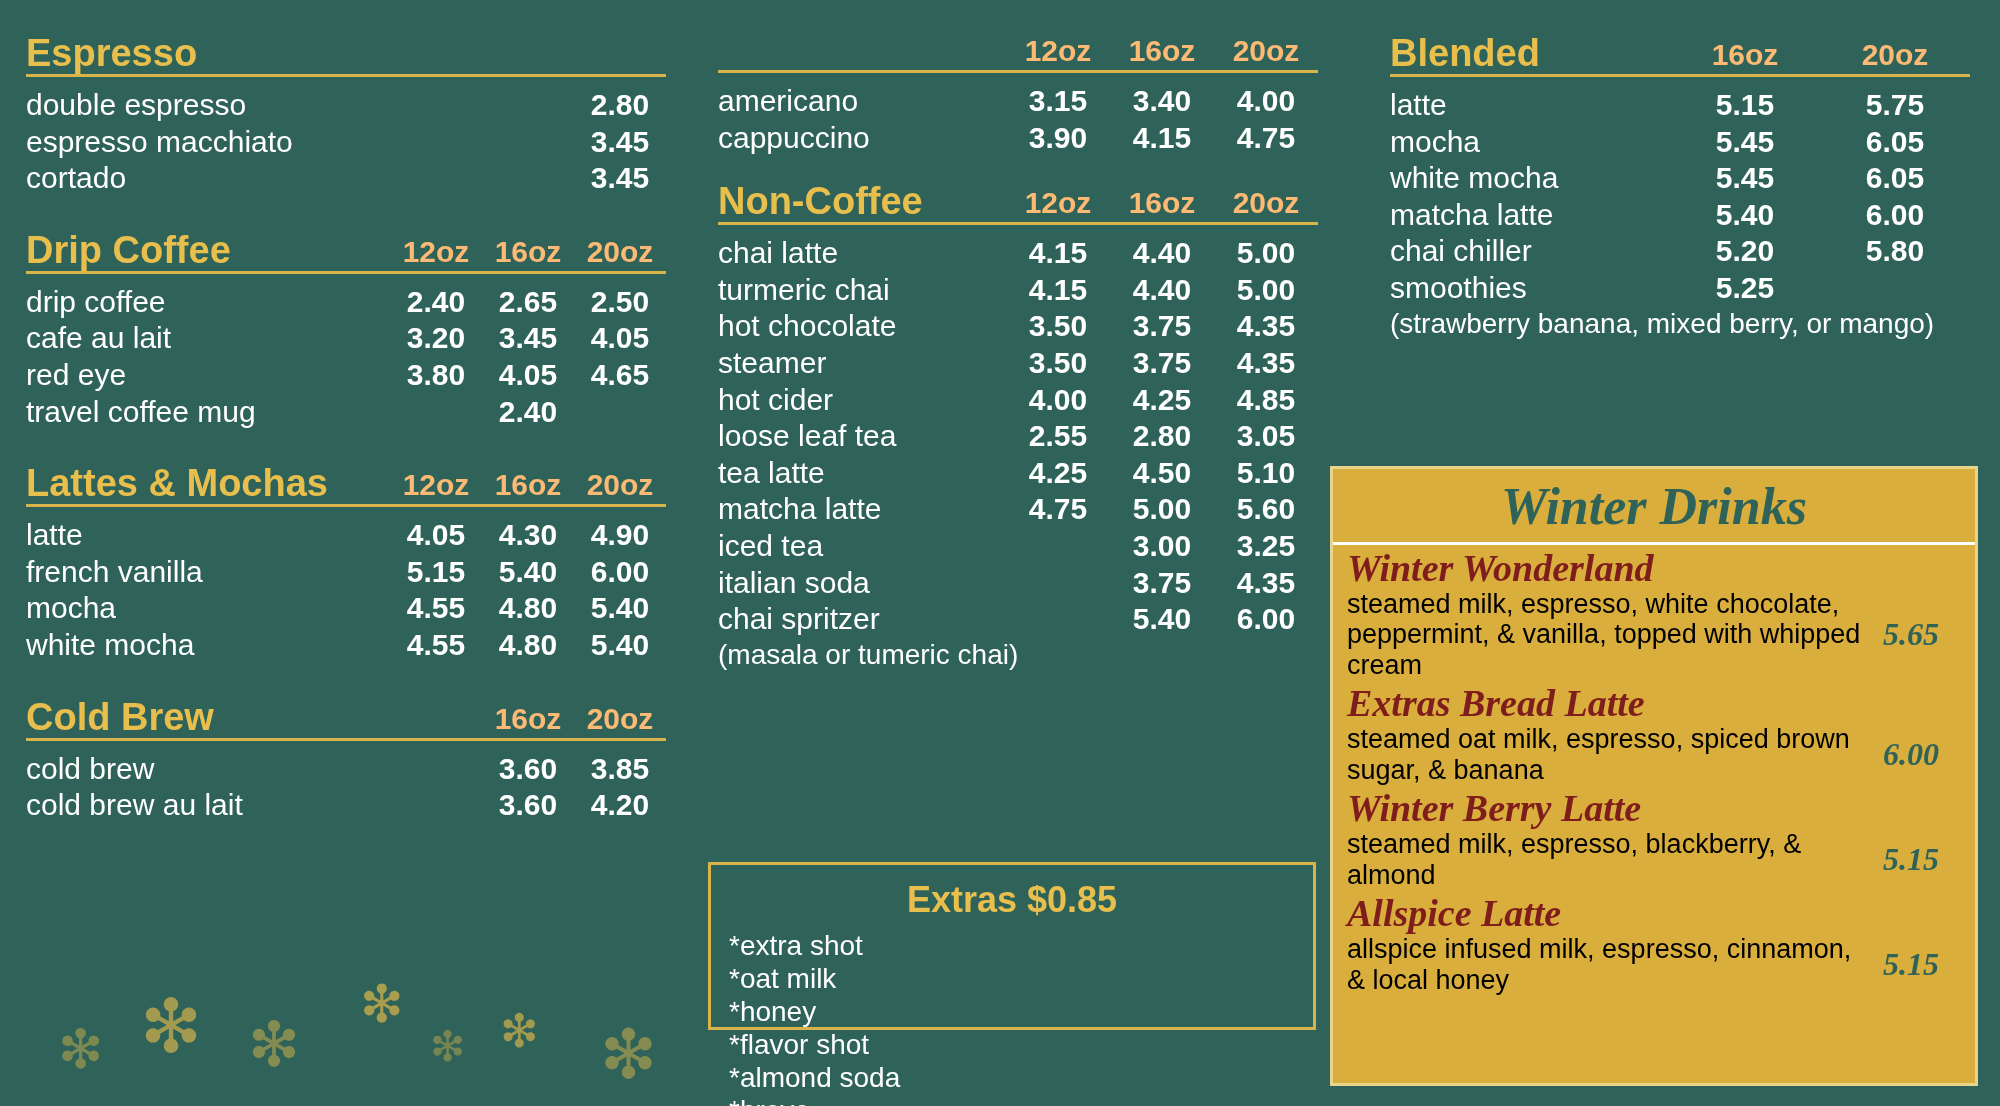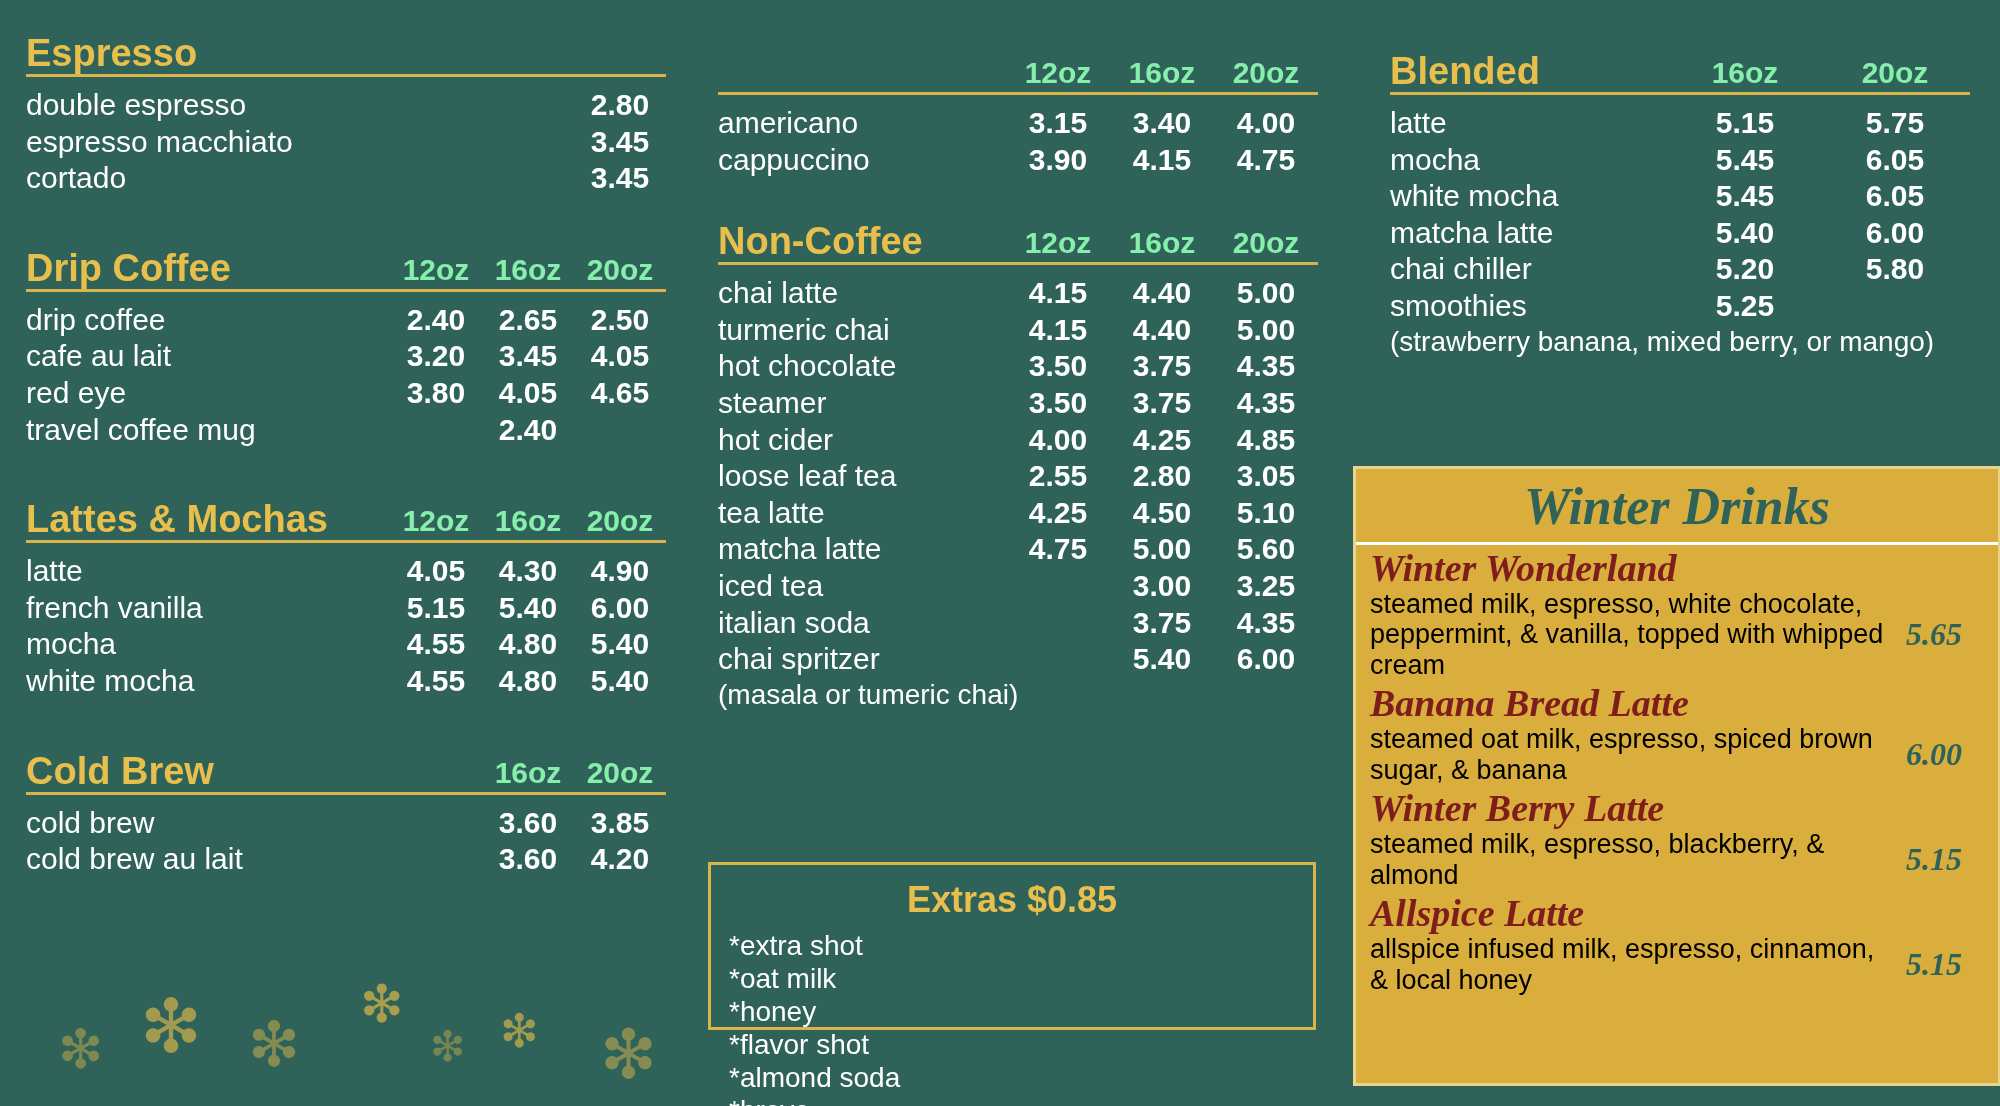--- a/index.html
+++ b/index.html
@@ -25,27 +25,26 @@
     color:#e8bf4d;
     font-size:38px;
     font-weight:bold;
     line-height:1;
     white-space:nowrap;
   }
   .sizes{
     display:flex;margin-left:auto;
   }
   .size{
-    color:#86efac;
+    color:#fdba74;
     font-size:30px;
     font-weight:bold;
     width:98px;
     text-align:center;
     white-space:nowrap;
-    margin-top:22px;
   }
   .rows{margin-top:10px;}
   .row{
     display:flex;align-items:center;
     color:#ffffff;
     font-size:30px;
     line-height:1.22;
     white-space:nowrap;
   }
   .name{flex:0 0 auto;}
@@ -91,21 +90,20 @@
   #extras .ex-c1{width:212px;}
   #extras .ex-c2{width:220px;}
   #extras .ex-c3{width:auto;}
 
   
   #winter{
     position:absolute;left:1330px;top:466px;width:648px;height:620px;
     background:#d9ae3c;
     border:3px solid #e8d58b;
     box-sizing:border-box;
-    margin-left:23px;
   }
   #winter .w-head{
     text-align:center;
     color:#2f6359;
     font-family:"Liberation Serif", serif;
     font-style:italic;
     font-weight:bold;
     font-size:52px;
     padding:8px 0 6px;
     border-bottom:3px solid #ffffff;
@@ -496,21 +494,21 @@
 
     <div class="w-item">
       <div class="w-name">Winter Wonderland</div>
       <div class="w-body">
         <div class="w-desc">steamed milk, espresso, white chocolate, peppermint, &amp; vanilla, topped with whipped cream</div>
         <div class="w-price">5.65</div>
       </div>
     </div>
 
     <div class="w-item">
-      <div class="w-name">Banana Bread Latte</div>
+      <div class="w-name">Extras Bread Latte</div>
       <div class="w-body">
         <div class="w-desc">steamed oat milk, espresso, spiced brown sugar, &amp; banana</div>
         <div class="w-price">6.00</div>
       </div>
     </div>
 
     <div class="w-item">
       <div class="w-name">Winter Berry Latte</div>
       <div class="w-body">
         <div class="w-desc">steamed milk, espresso, blackberry, &amp; almond</div>

